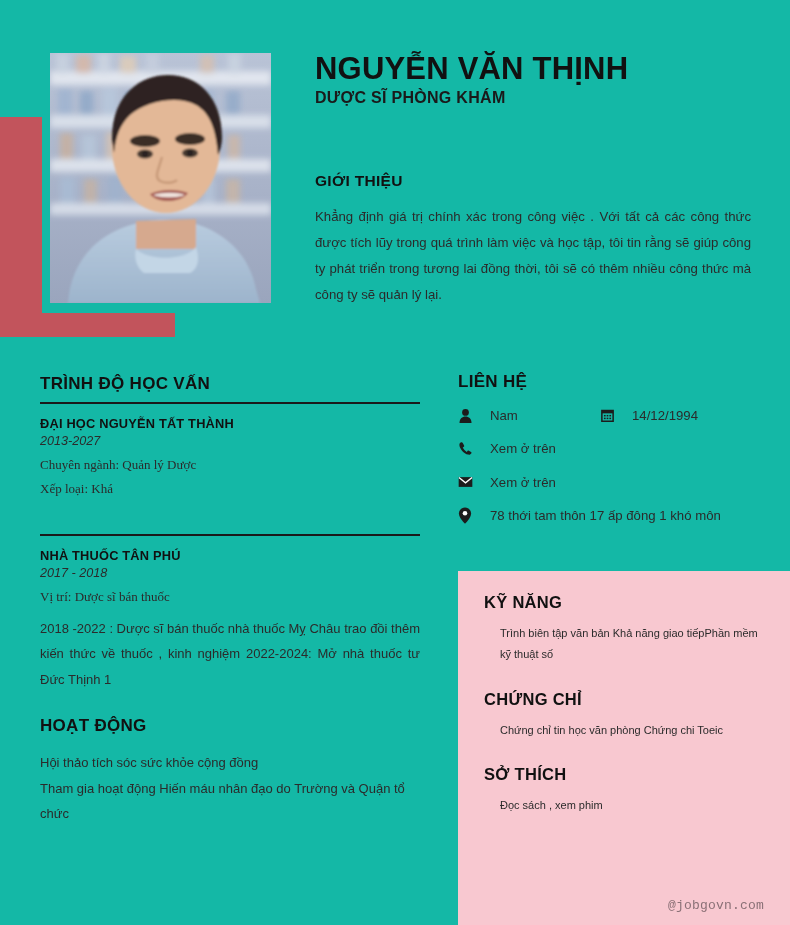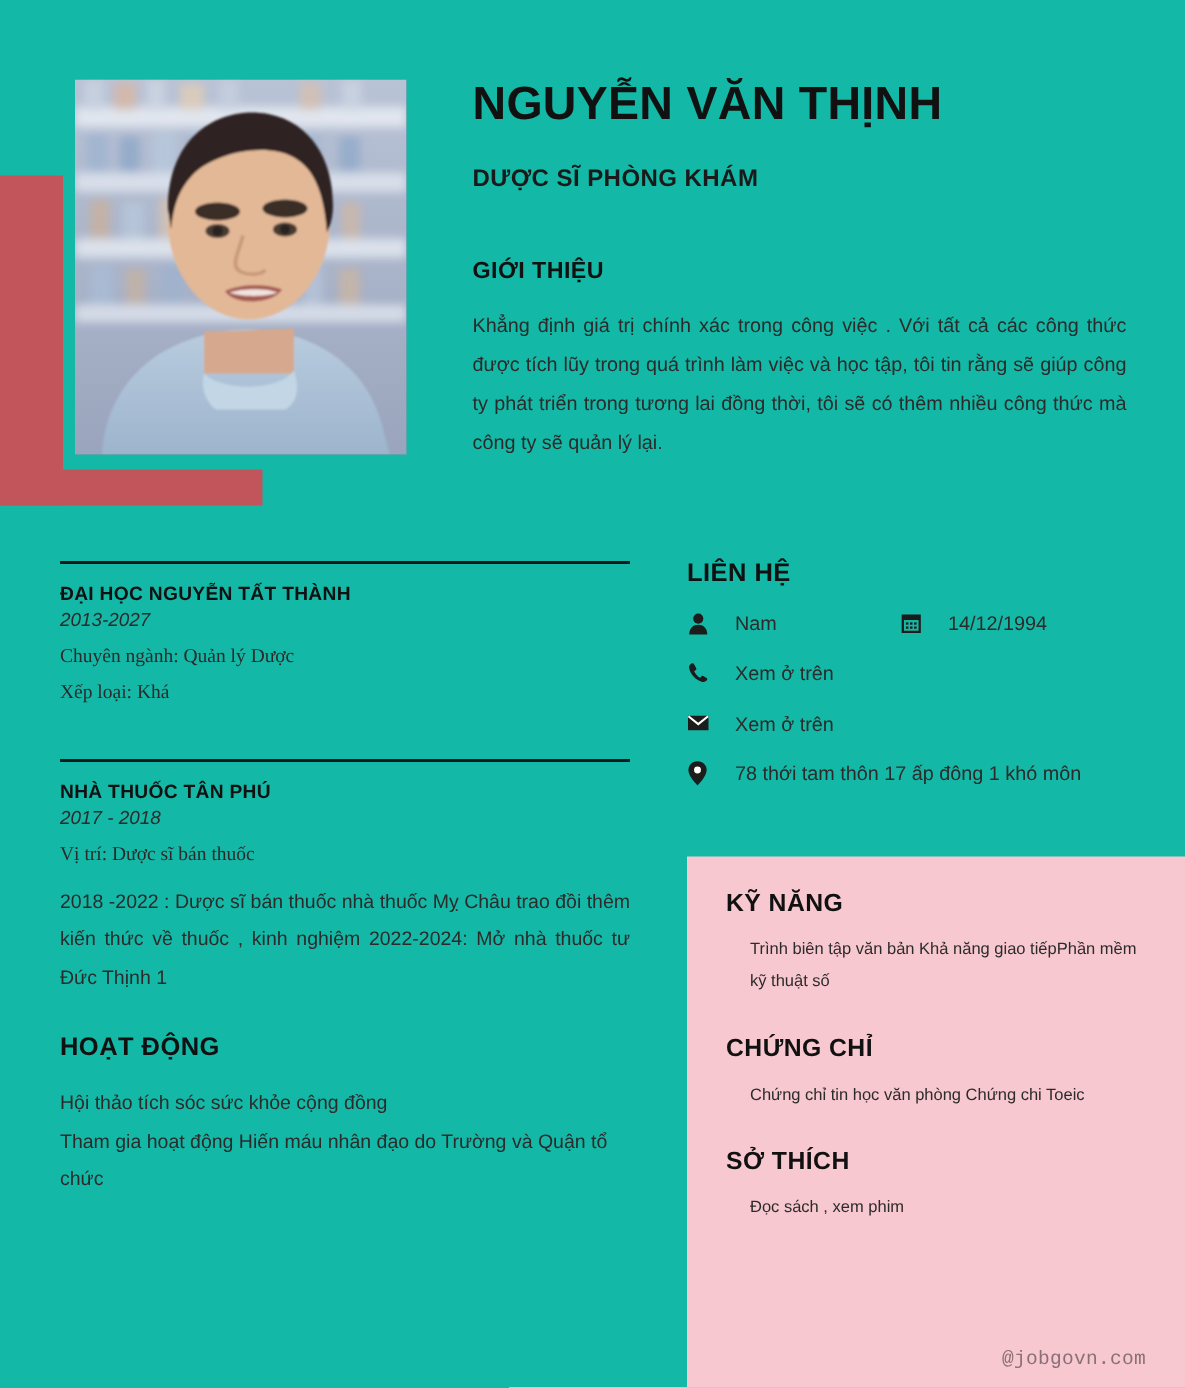--- a/index.html
+++ b/index.html
@@ -62,21 +62,21 @@
     letter-spacing: 0.2px;
     color: #111111;
     line-height: 1.12;
     margin: 0;
   }
   .job-title {
     font-size: 16px;
     font-weight: bold;
     letter-spacing: 0.3px;
     color: #1a1a1a;
-    margin: 24px 0 0 0;
+    margin: 2px 0 0 0;
   }
 
   .intro-block {
     position: absolute;
     left: 315px;
     top: 172px;
     width: 436px;
   }
   .intro-heading {
     font-size: 15.5px;
@@ -312,20 +312,21 @@
   </div>
 
   <div class="intro-block">
     <div class="intro-heading">GIỚI THIỆU</div>
     <p class="intro-body">Khẳng định giá trị chính xác trong công việc . Với tất cả các công thức được tích lũy trong quá trình làm việc và học tập, tôi tin rằng sẽ giúp công ty phát triển trong tương lai đồng thời, tôi sẽ có thêm nhiều công thức mà công ty sẽ quản lý lại.</p>
   </div>
 
   <div class="left-col">
 
     <div>
+      <div class="sec-title">TRÌNH ĐỘ HỌC VẤN</div>
       <hr class="sec-rule">
       <div class="entry-title">ĐẠI HỌC NGUYỄN TẤT THÀNH</div>
       <div class="entry-dates">2013-2027</div>
       <div class="entry-line">Chuyên ngành: Quản lý Dược</div>
       <div class="entry-line">Xếp loại: Khá</div>
     </div>
 
     <div class="gap-lg"></div>
 
     <div>

